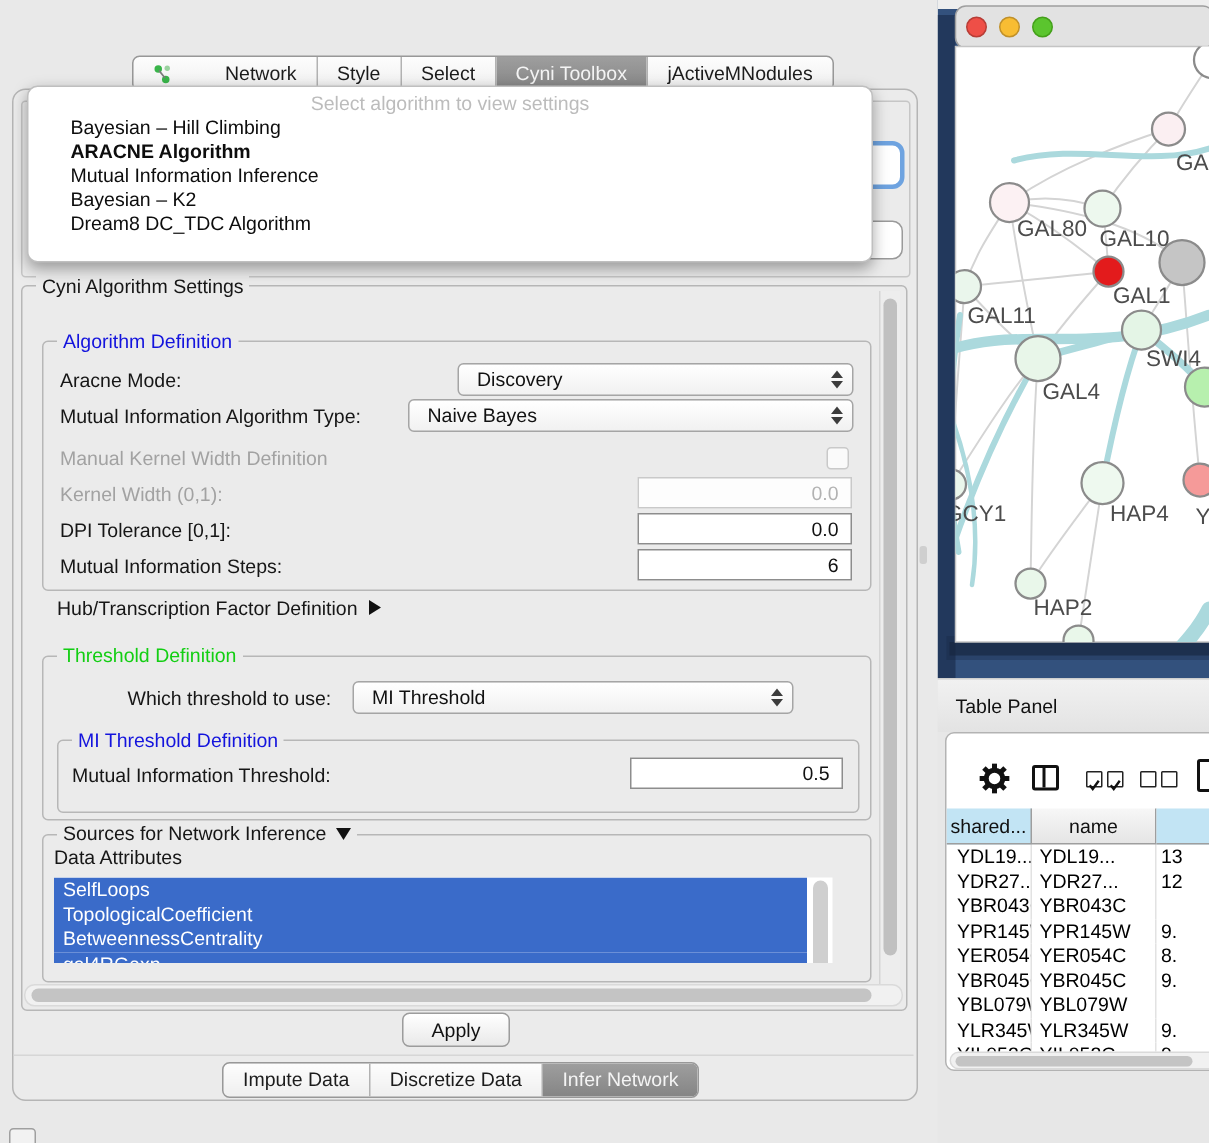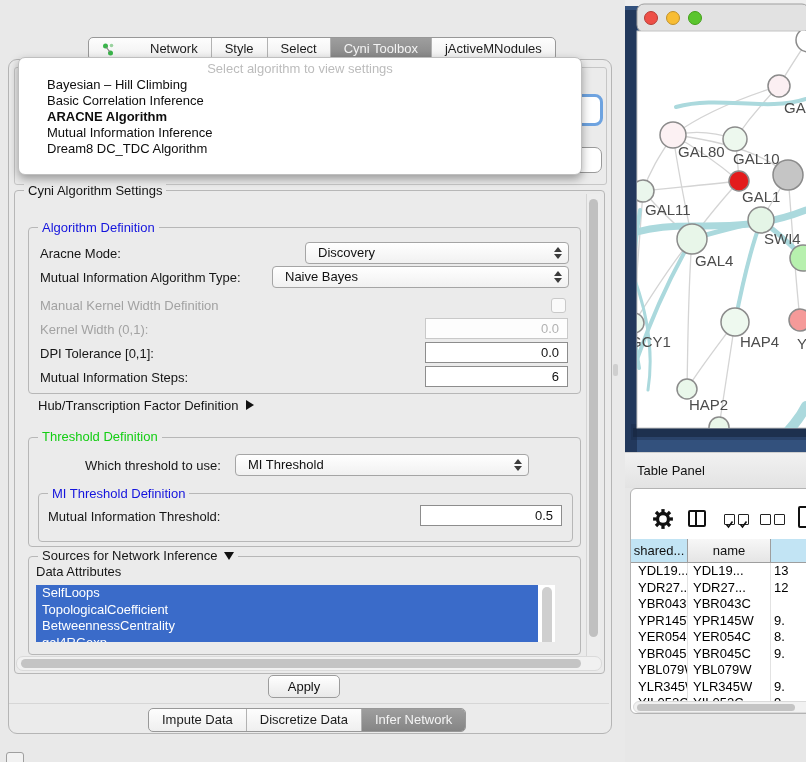--- a/index.html
+++ b/index.html
@@ -111,23 +111,23 @@
     <div class="mainpanel"></div>
 
     <div class="hid-grp"></div>
     <div class="hid-focus"></div>
     <div class="hid-combo"></div>
 
     <div class="popup">
       <div class="ph">Select algorithm to view settings</div>
       <div id="dd-items">
           <div class="dd-item">Bayesian – Hill Climbing</div>
-          <div class="dd-item">Basic Correlation Inference</div>
           <div class="dd-item dd-bold">ARACNE Algorithm</div>
           <div class="dd-item">Mutual Information Inference</div>
+          <div class="dd-item">Bayesian – K2</div>
           <div class="dd-item">Dream8 DC_TDC Algorithm</div>
         </div>
     </div>
 
     <div class="grp" style="left:14px;top:190px;width:589px;height:482px;"></div>
     <span class="grp-title t-black" style="left:24px;top:184px;">Cyni Algorithm Settings</span>
 
     <div class="vsb">
         <div class="th"></div>
       </div>

